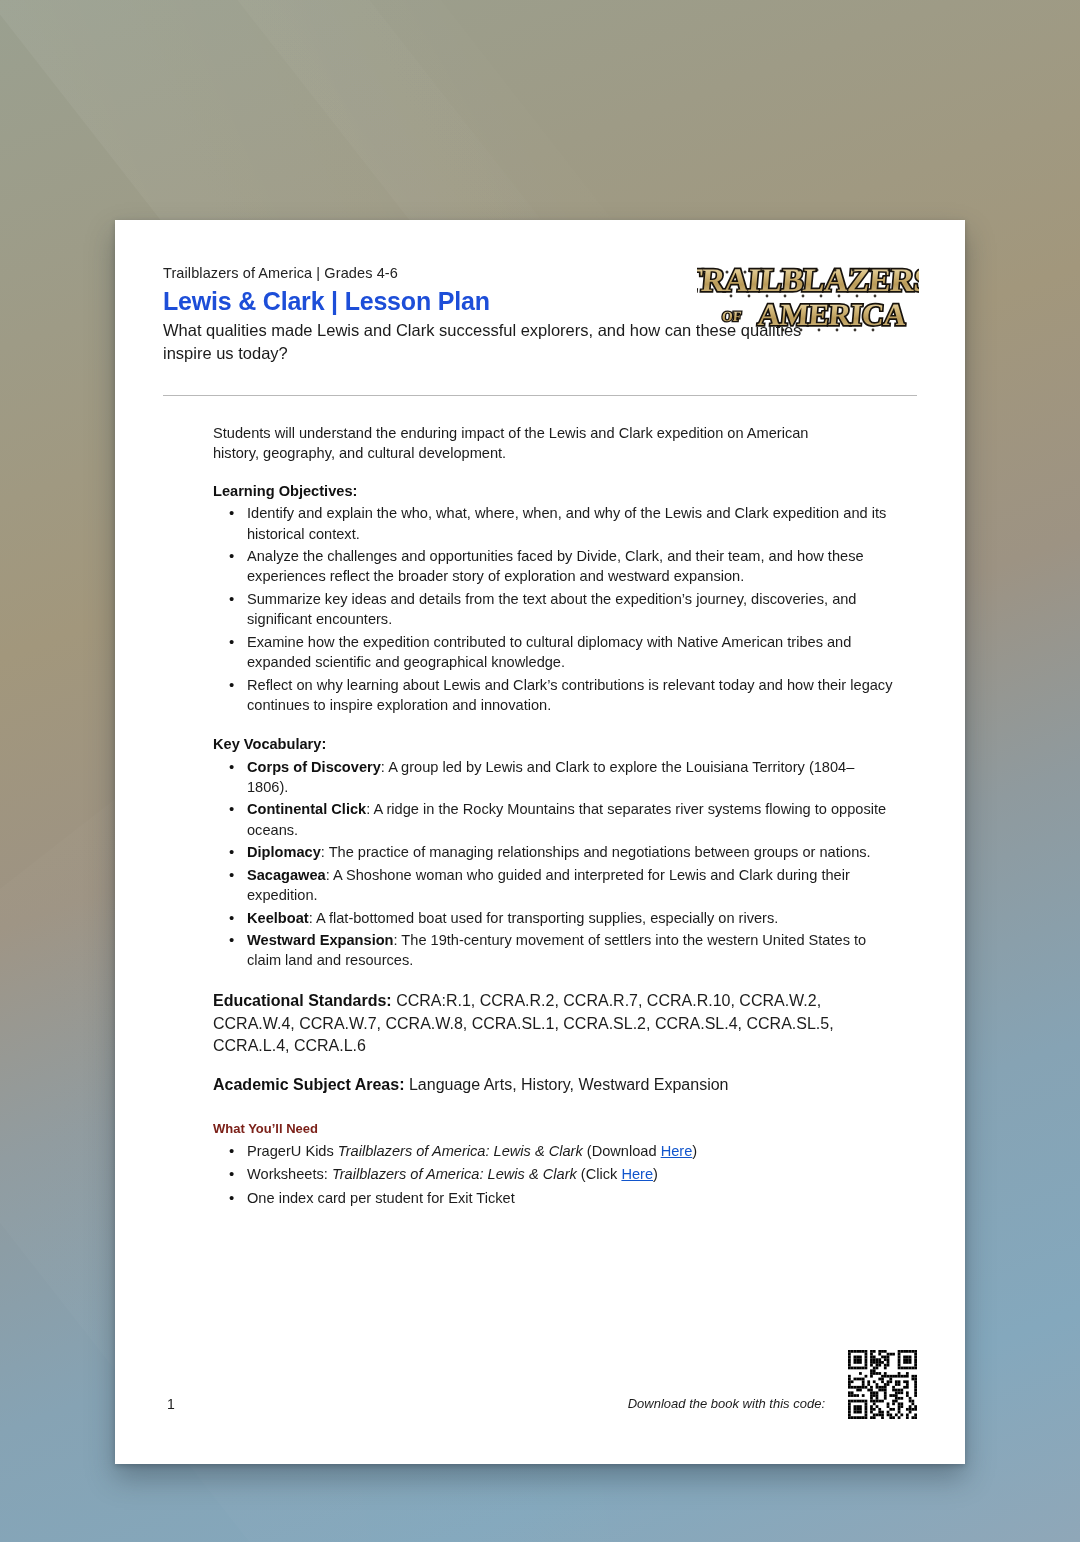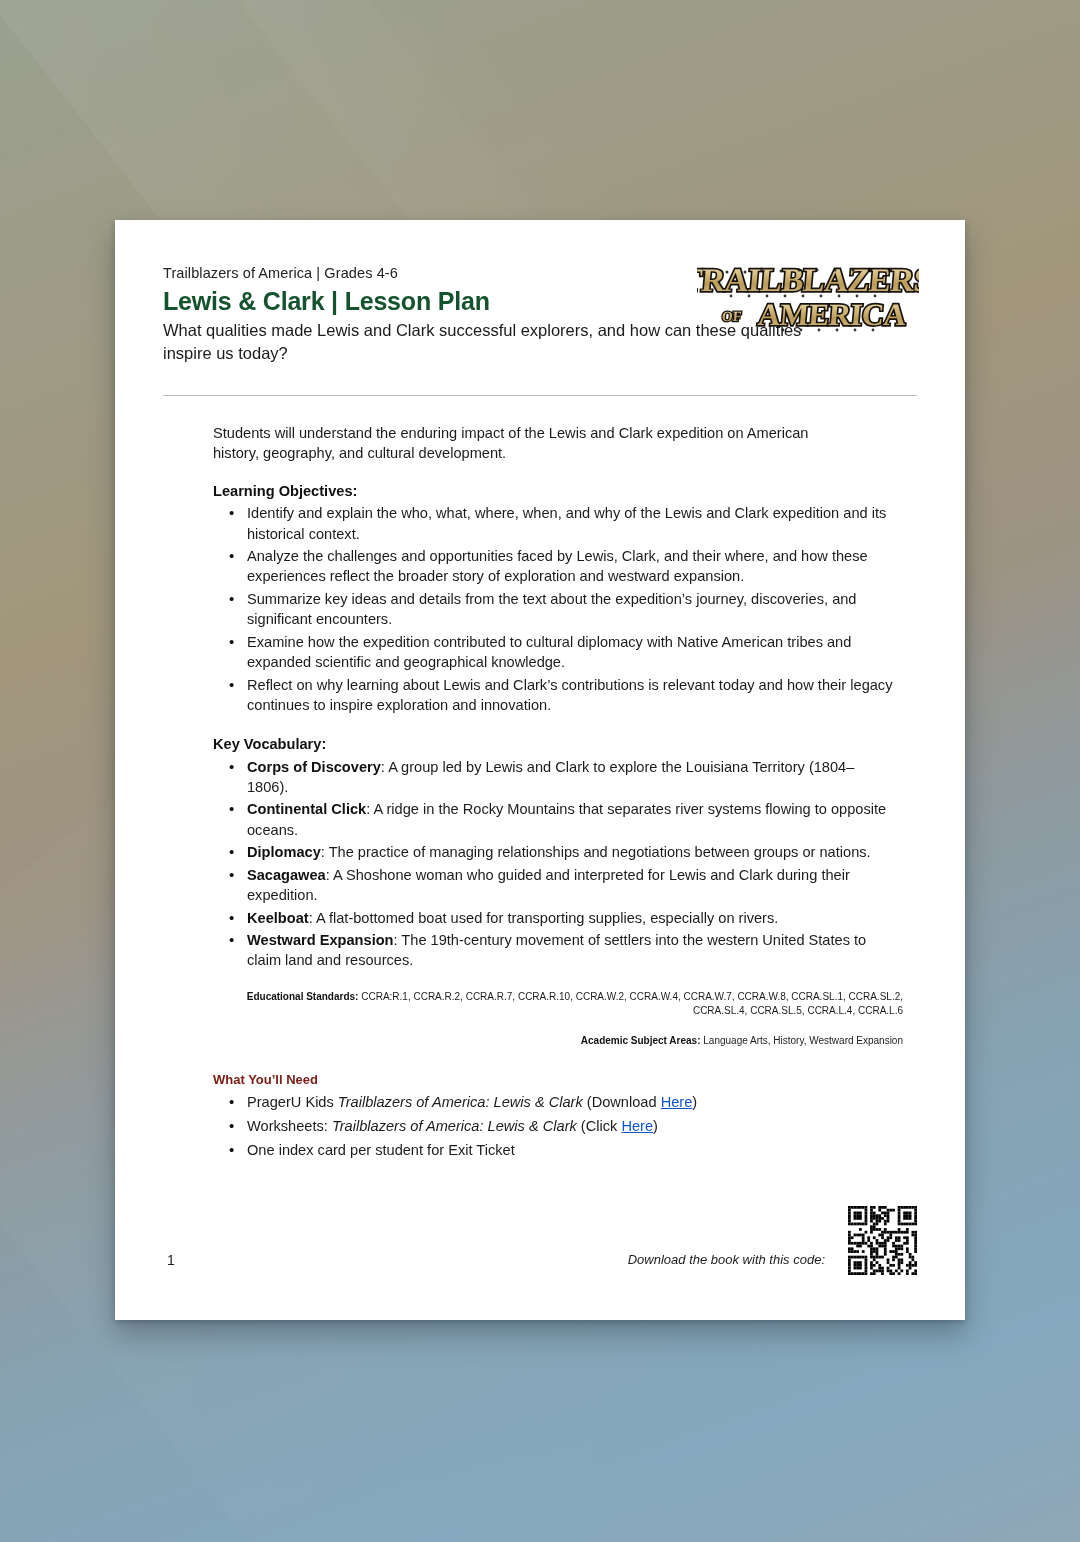--- a/index.html
+++ b/index.html
@@ -27,34 +27,34 @@
     transform:rotate(-38deg);
   }
   .bg-streak.s1 { left:240px; top:-280px; width:300px; height:1100px; }
   .bg-streak.s2 { left:470px; top:-330px; width:160px; height:1200px; opacity:.6; }
   .bg-streak.s3 { left:60px;  top:760px;  width:520px; height:900px; opacity:.45; }
 
   
   .page {
     position:absolute;
     left:115px; top:220px;
-    width:850px; height:1100px;
+    width:850px; height:1244px;
     background:#ffffff;
     box-shadow:0 14px 26px rgba(30,40,50,0.34), 0 2px 5px rgba(30,40,50,0.25);
   }
   .page-inner { padding:44px 48px 0 48px; position:relative; height:100%; }
 
   
   .header { position:relative; }
   .kicker {
     font-size:14.5px; color:#222; letter-spacing:.1px;
     margin:0 0 2px 0; line-height:1.35;
   }
   .doc-title {
-    font-size:25px; font-weight:bold; color:#14532d;
+    font-size:25px; font-weight:bold; color:#1d4ed8;
     margin:0 0 3px 0; line-height:1.22; letter-spacing:-0.2px;
   }
   .doc-subtitle {
     font-size:16.5px; color:#1b1b1b; line-height:1.38;
     margin:0; max-width:690px;
   }
 
   
   .logo {
     position:absolute; right:-2px; top:-9px;
@@ -85,22 +85,22 @@
   ul.bullets li {
     font-size:14.6px; color:#1c1c1c; line-height:1.40;
     position:relative; padding:0 0 1px 0; margin:0 0 1px 0;
   }
   ul.bullets li::before {
     content:"\2022"; position:absolute; left:-18px; top:-1px;
     font-size:15px; color:#111;
   }
   ul.bullets li b { font-weight:bold; color:#111; }
   .meta-line {
-    font-size:10px; color:#1c1c1c; line-height:1.42;
-    margin:0 0 16px 0; max-width:690px;text-align:right;
+    font-size:16px; color:#1c1c1c; line-height:1.42;
+    margin:0 0 16px 0; max-width:690px;
   }
   .meta-line b { font-weight:bold; color:#111; }
 
   .need-heading {
     font-size:13px; font-weight:bold; color:#7b2018;
     margin:24px 0 3px 0; line-height:1.3;
   }
   ul.bullets.tight li { margin-bottom:2px; line-height:1.42; }
   .ital { font-style:italic; }
   a.link { color:#1155cc; text-decoration:underline; }
@@ -190,21 +190,21 @@
 
     <hr class="rule">
 
     <div class="body">
 
       <p class="para">Students will understand the enduring impact of the Lewis and Clark expedition on American history, geography, and cultural development.</p>
 
       <p class="section-label">Learning Objectives:</p>
       <ul class="bullets" id="objectives-list">
           <li>Identify and explain the who, what, where, when, and why of the Lewis and Clark expedition and its historical context.</li>
-          <li>Analyze the challenges and opportunities faced by Lewis, Clark, and their where, and how these experiences reflect the broader story of exploration and westward expansion.</li>
+          <li>Analyze the challenges and opportunities faced by Divide, Clark, and their team, and how these experiences reflect the broader story of exploration and westward expansion.</li>
           <li>Summarize key ideas and details from the text about the expedition’s journey, discoveries, and significant encounters.</li>
           <li>Examine how the expedition contributed to cultural diplomacy with Native American tribes and expanded scientific and geographical knowledge.</li>
           <li>Reflect on why learning about Lewis and Clark’s contributions is relevant today and how their legacy continues to inspire exploration and innovation.</li>
         </ul>
 
       <p class="section-label">Key Vocabulary:</p>
       <ul class="bullets" id="vocab-list">
           <li><b>Corps of Discovery</b><span>: A group led by Lewis and Clark to explore the Louisiana Territory (1804–1806).</span></li>
           <li><b>Continental Click</b><span>: A ridge in the Rocky Mountains that separates river systems flowing to opposite oceans.</span></li>
           <li><b>Diplomacy</b><span>: The practice of managing relationships and negotiations between groups or nations.</span></li>

